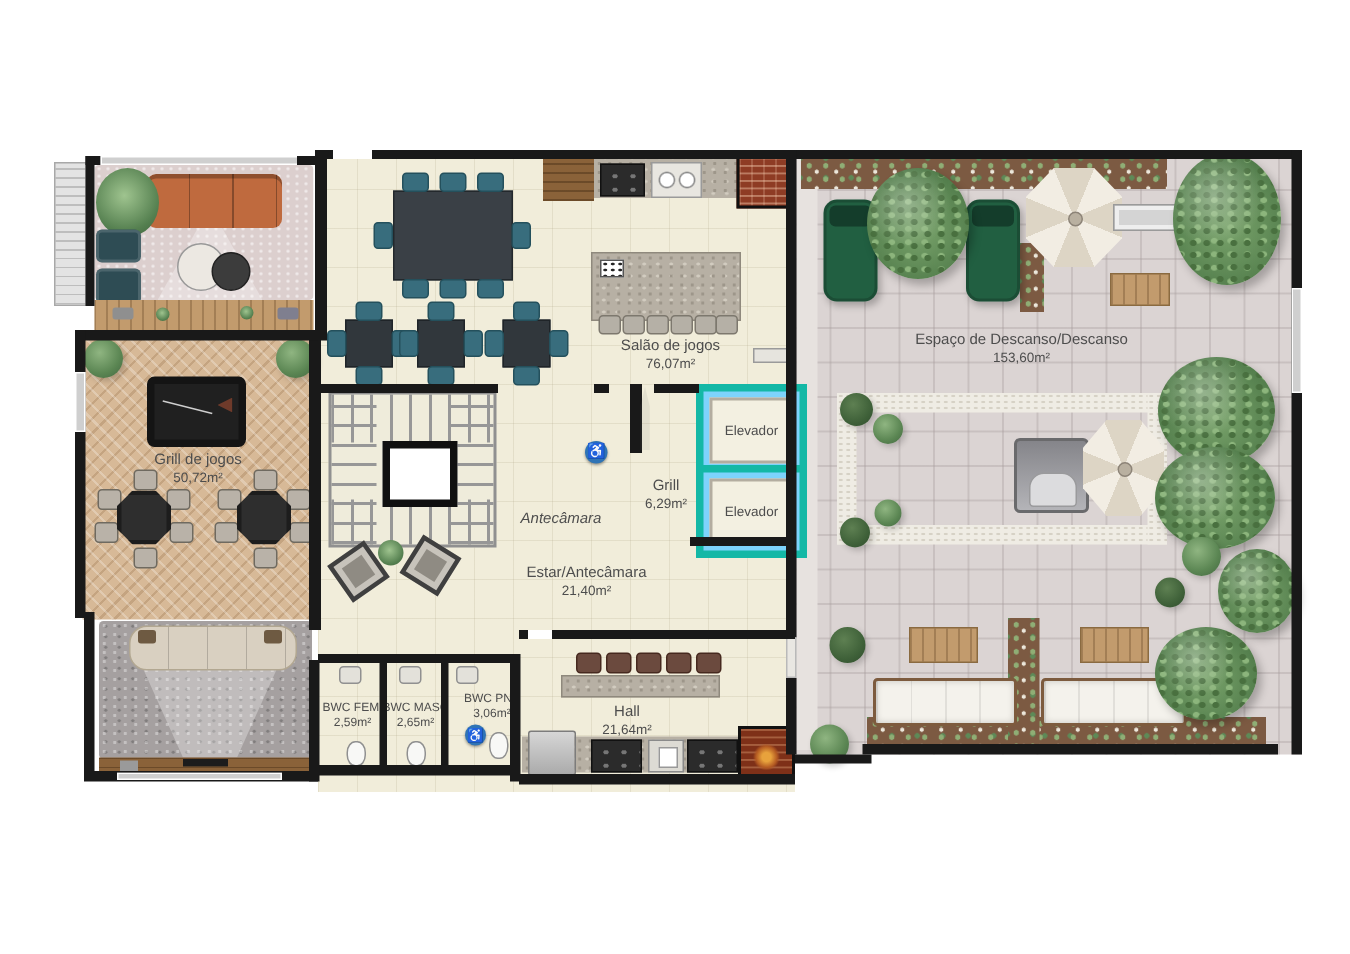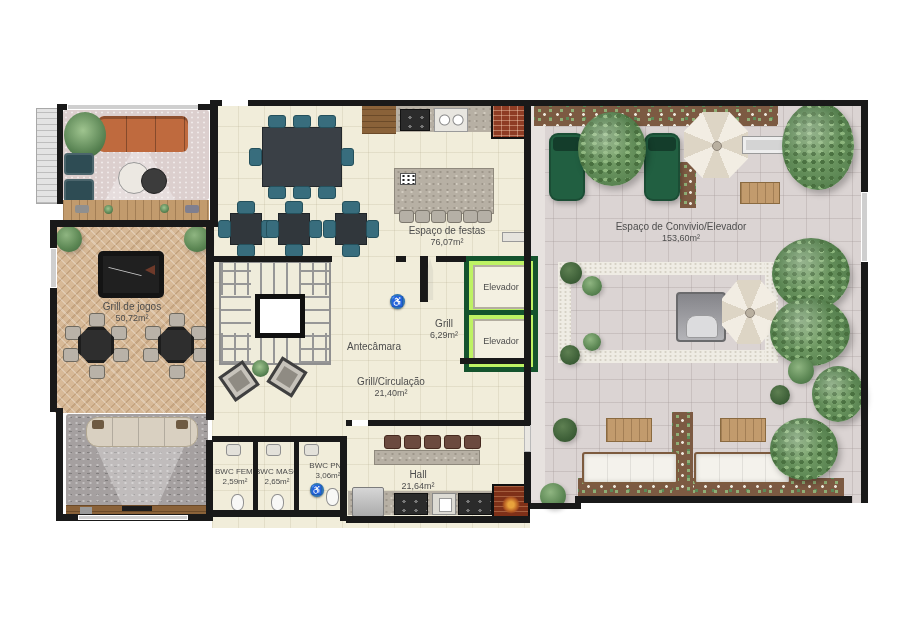--- a/index.html
+++ b/index.html
@@ -72,21 +72,21 @@
         box-shadow:inset 0 0 5px rgba(0,0,0,.18);
         background-image:repeating-linear-gradient(90deg,rgba(0,0,0,.08) 0 1px,transparent 1px 23px);}
   .fountain{position:absolute;background:linear-gradient(180deg,#85858a,#b4b4b8);
         border:2px solid #6a6a6c;border-radius:4px;}
   .fountain-inner{position:absolute;left:18%;top:45%;width:64%;height:46%;
         background:#dcdcde;border-radius:10px 10px 3px 3px;border:1px solid #9a9a9c;}
   .label{position:absolute;color:#4d4d4d;font-size:10px;line-height:1.22;text-align:center;
         transform:translate(-50%,-50%);white-space:nowrap;}
   .label .area{display:block;font-size:9px;}
   .label.small{font-size:8px;} .label.small .area{font-size:8px;}
-  .elev{position:absolute;border:5px solid #14532d;background:#bef264;}
+  .elev{position:absolute;border:5px solid #14b8a6;background:#7dd3fc;}
   .elev-car{position:absolute;left:4px;top:4px;right:4px;bottom:4px;border:2px solid #b3ada0;background:#f3f0e1;}
   .elev-label{position:absolute;left:0;right:0;top:50%;transform:translateY(-50%);
         text-align:center;color:#4d4d4d;font-size:9px;line-height:1.15;}
   .stairs{position:absolute;border:2px solid #909090;background:#efecdb;}
   .st-top{position:absolute;left:0;top:0;right:0;height:32px;
         background:repeating-linear-gradient(90deg,#979797 0 2px,transparent 2px 13px);}
   .st-bottom{position:absolute;left:0;bottom:0;right:0;height:30px;
         background:repeating-linear-gradient(90deg,#979797 0 2px,transparent 2px 13px);}
   .st-left{position:absolute;left:0;top:0;bottom:0;width:30px;
         background:repeating-linear-gradient(0deg,#979797 0 2px,transparent 2px 13px);}
@@ -288,21 +288,21 @@
   <div class="granite" style="left:394px;top:168px;width:98px;height:44px;border:1px solid #8f897d;"></div>
   <div class="mini" style="left:400px;top:173px;width:14px;height:10px;background:#fff;border:1px solid #555;background-image:radial-gradient(#222 1px,transparent 1.4px);background-size:5px 4px;"></div>
   <div class="stool-g" style="left:399px;top:210px;"></div>
   <div class="stool-g" style="left:415px;top:210px;"></div>
   <div class="stool-g" style="left:431px;top:210px;"></div>
   <div class="stool-g" style="left:447px;top:210px;"></div>
   <div class="stool-g" style="left:463px;top:210px;"></div>
   <div class="stool-g" style="left:477px;top:210px;"></div>
   <div class="mini" style="left:502px;top:232px;width:22px;height:8px;background:#e6e4de;border:1px solid #9a9a9a;"></div>
   <div class="label" style="left:447px;top:237px;">
-    <span>Espaço de festas</span>
+    <span>Salão de jogos</span>
     <span class="area">76,07m²</span>
   </div>
 
   <div class="stairs" style="left:219px;top:261px;width:108px;height:100px;">
     <div class="st-top"></div>
     <div class="st-bottom"></div>
     <div class="st-left"></div>
     <div class="st-right"></div>
     <div class="st-void"></div>
   </div>
@@ -315,25 +315,25 @@
   </div>
   <div class="elev" style="left:464px;top:310px;width:64px;height:52px;">
     <div class="elev-car"></div>
     <div class="elev-label">Elevador</div>
   </div>
 
   <div class="label" style="left:444px;top:330px;">
     <span>Grill</span>
     <span class="area">6,29m²</span>
   </div>
-  <div class="label" style="left:374px;top:347px;">
+  <div class="label" style="left:374px;top:347px;font-style:italic;">
     <span>Antecâmara</span>
   </div>
   <div class="label" style="left:391px;top:388px;">
-    <span>Grill/Circulação</span>
+    <span>Estar/Antecâmara</span>
     <span class="area">21,40m²</span>
   </div>
 
   <div class="gchair" style="left:224px;top:366px;width:24px;height:24px;transform:rotate(-35deg);">
     <div class="gchair-in"></div>
     </div>
   <div class="gchair" style="left:272px;top:362px;width:24px;height:24px;transform:rotate(32deg);">
     <div class="gchair-in"></div>
     </div>
   <div class="plant" style="left:252px;top:360px;width:17px;height:17px;"></div>
@@ -369,21 +369,21 @@
     <span class="area">21,64m²</span>
   </div>
   <div class="granite" style="left:348px;top:491px;width:178px;height:24px;"></div>
   <div class="fridge" style="left:352px;top:487px;width:30px;height:28px;"></div>
   <div class="appl-dark" style="left:394px;top:493px;width:32px;height:20px;"></div>
   <div class="sink-sq" style="left:432px;top:493px;width:22px;height:20px;"></div>
   <div class="appl-dark" style="left:458px;top:493px;width:32px;height:20px;"></div>
   <div class="churras" style="left:492px;top:484px;width:34px;height:34px;"></div>
 
   <div class="label" style="left:681px;top:233px;">
-    <span>Espaço de Convivio/Elevador</span>
+    <span>Espaço de Descanso/Descanso</span>
     <span class="area">153,60m²</span>
   </div>
 
   <div class="wall" style="left:212px;top:100px;width:656px;height:6px;"></div>
   <div class="gapw" style="left:222px;top:100px;width:26px;height:6px;"></div>
   <div class="wall" style="left:210px;top:100px;width:8px;height:127px;"></div>
   <div class="wall" style="left:206px;top:220px;width:8px;height:200px;"></div>
 
   <div class="wall" style="left:524px;top:100px;width:7px;height:325px;"></div>
   <div class="glass" style="left:524px;top:425px;width:7px;height:27px;"></div>

